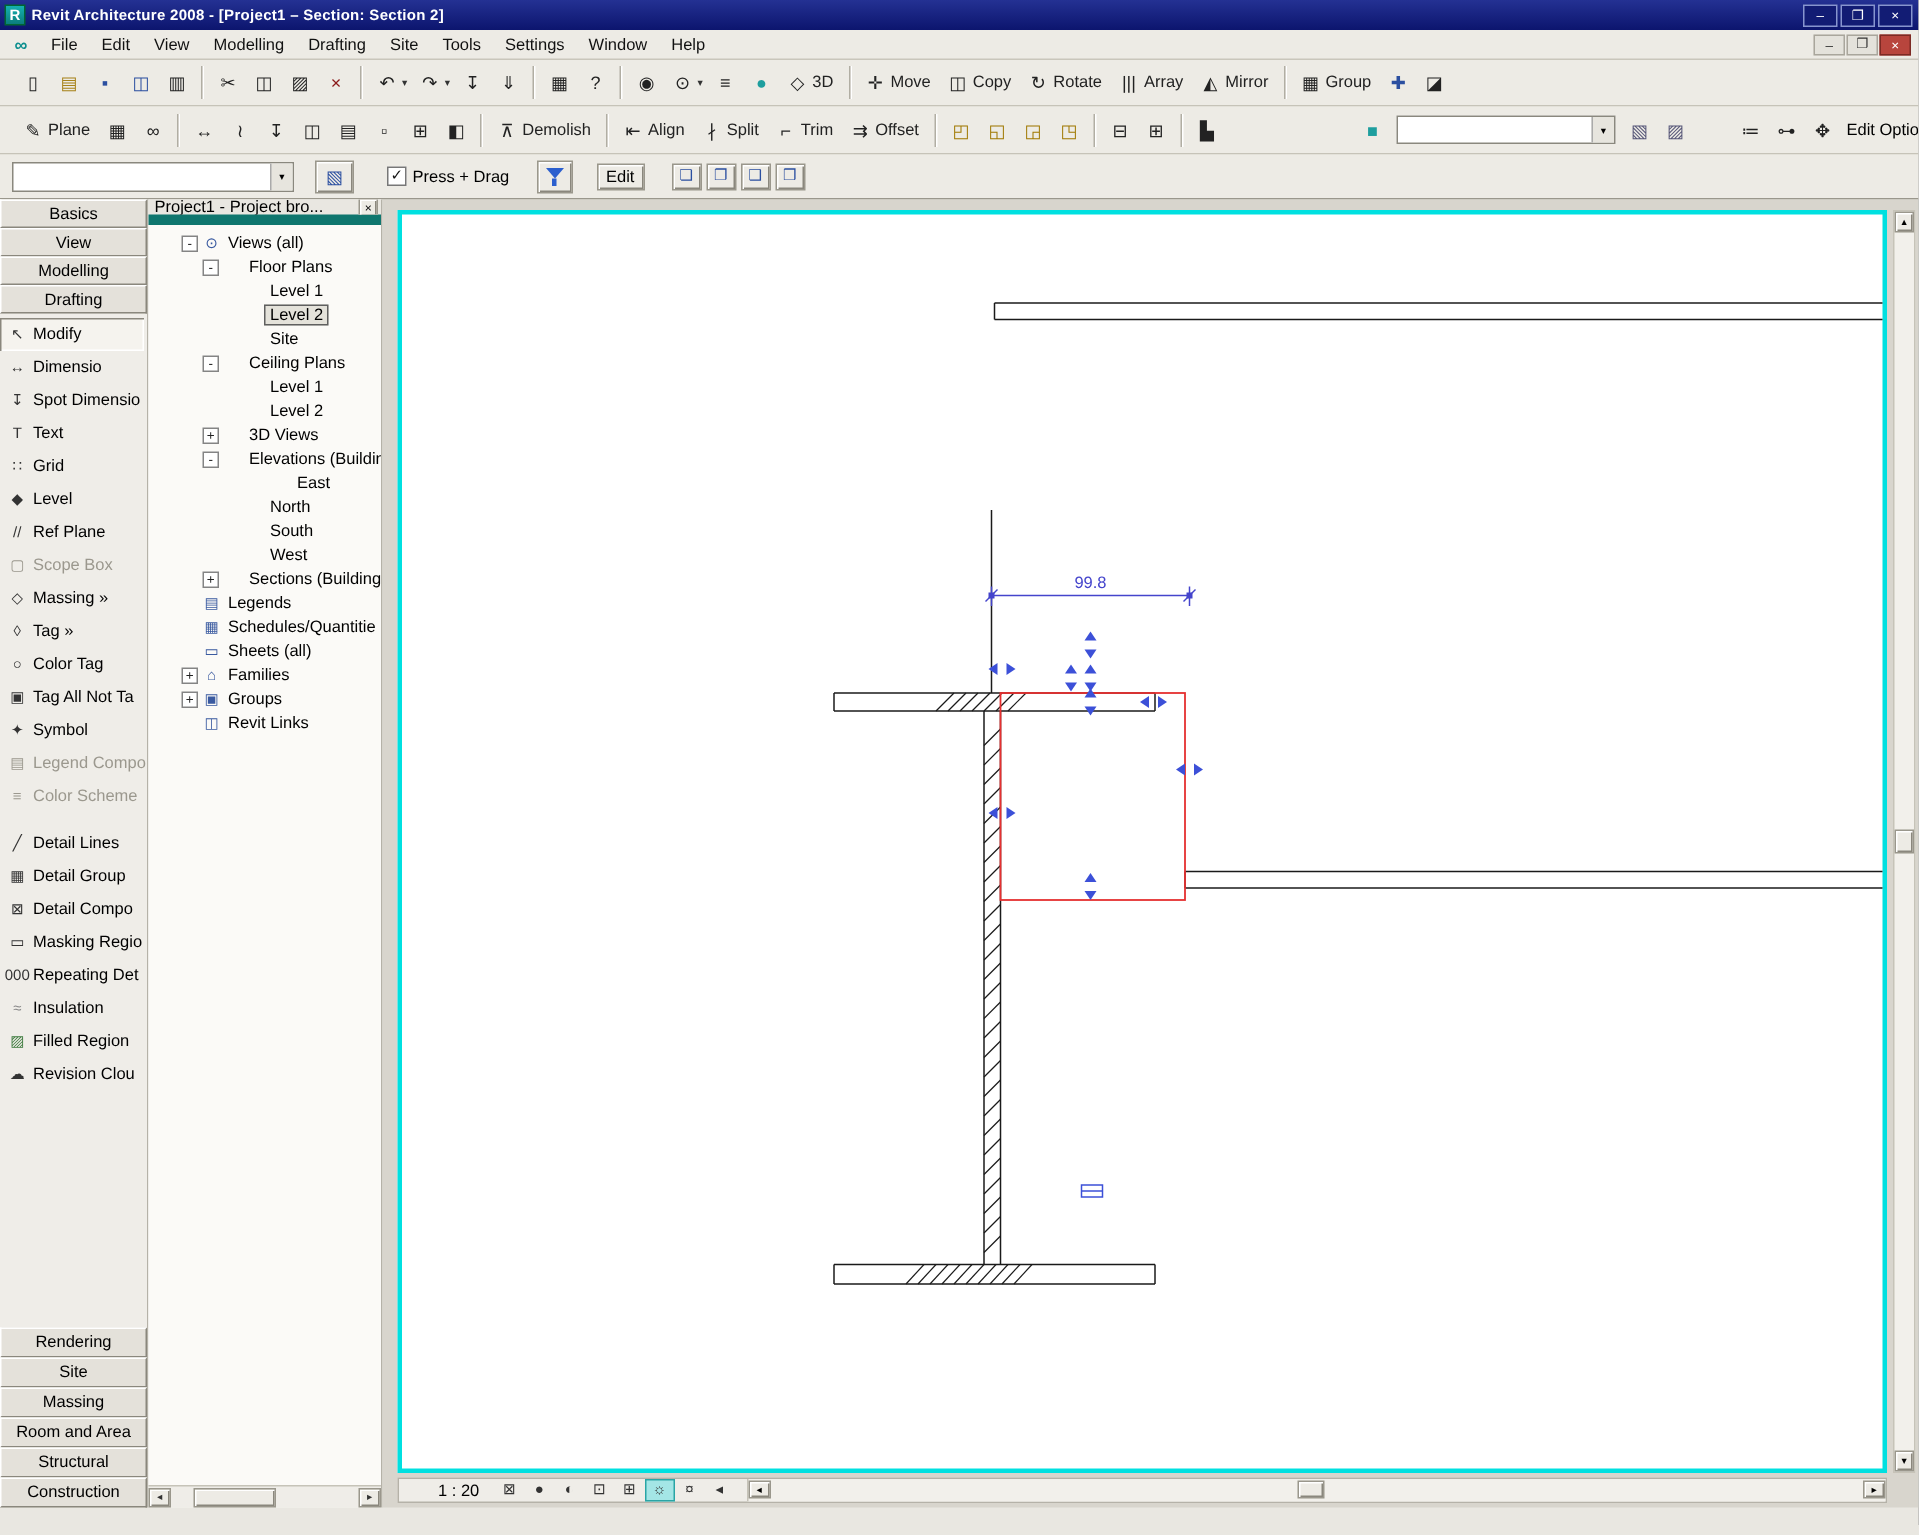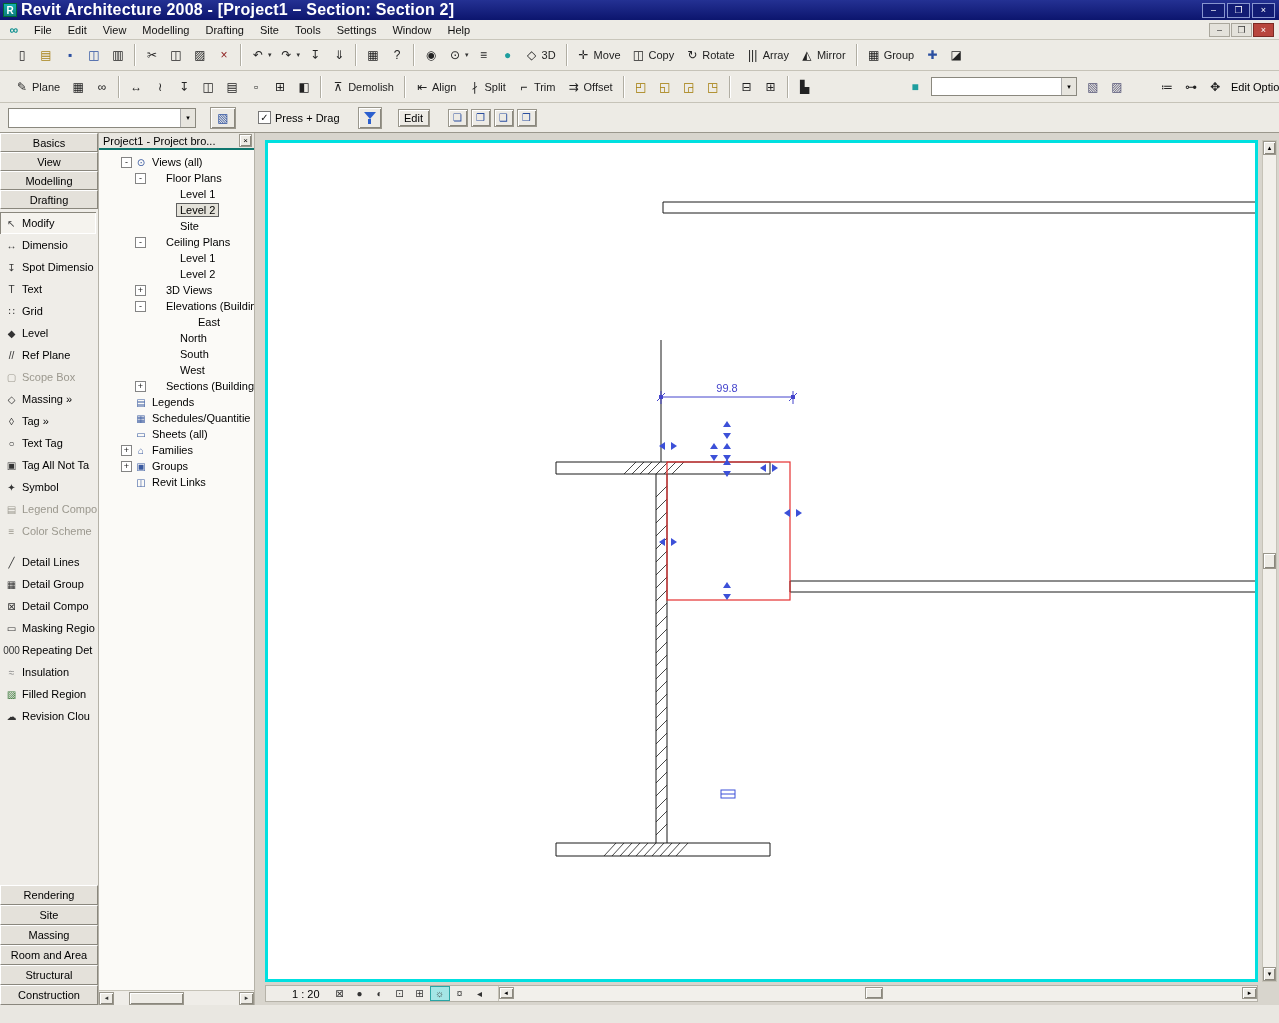--- a/index.html
+++ b/index.html
@@ -4,21 +4,21 @@
 <style>
   * { box-sizing: border-box; margin: 0; padding: 0; }
   body { font-family: "Liberation Sans", "DejaVu Sans", sans-serif; font-size: 11px; background:#444; }
   #app { position: relative; width: 1279px; height: 1023px; background:#E9E7E1; overflow: hidden; }
 
   
   .titlebar { position:absolute; left:0; top:0; width:100%; height:20px;
     background: linear-gradient(#243193, #0c156e); display:flex; align-items:center; color:#fff; }
   .app-icon { width:14px; height:14px; margin:0 4px 0 3px; background:linear-gradient(#15b0b0,#0c7d7d);
     color:#fff; font-weight:bold; font-size:10px; display:flex; align-items:center; justify-content:center; border:1px solid #063; }
-  .title-text { font-weight:bold; font-size:16px; letter-spacing:.2px; }
+  .title-text { font-weight:bold; font-size:10px; letter-spacing:.2px; }
   .win-controls { margin-left:auto; display:flex; gap:2px; padding-right:4px; }
   .win-btn { width:23px; height:15px; background:#121c74; border:1px solid #8795cf; color:#fff;
     font-size:9px; display:flex; align-items:center; justify-content:center; }
 
   
   .menubar { position:absolute; top:20px; left:0; width:100%; height:20px; background:#EDEBE5;
     border-bottom:1px solid #c9c6bb; display:flex; align-items:center; }
   .project-icon { width:16px; text-align:center; color:#0d8f8f; font-weight:bold; font-size:12px; margin:0 4px 0 6px; }
   .menu-item { padding:3px 8px; color:#111; }
   .mdi-controls { margin-left:auto; display:flex; gap:1px; padding-right:5px; }
@@ -80,21 +80,21 @@
   .db-tool .dlabel { padding-left:2px; }
   .db-tool.selected { background:#F5F3EE; box-shadow: inset 1px 1px 0 #8a877d, inset -1px -1px 0 #fff; margin-right:2px; }
   .db-tool.disabled { color:#9b988e; }
   .db-tool.disabled .glyph { color:#9b988e; }
   .db-sep { height:9px; }
 
   
   .browser { position:absolute; left:99px; top:0; width:156px; height:872px; background:#F6F5F1;
     border-right:1px solid #b5b2a8; display:flex; flex-direction:column; }
   .browser-title { height:17px; flex:none; display:flex; align-items:center; background:#E9E7E1;
-    border-bottom:2px solid #0f766e; padding-left:4px; white-space:nowrap; overflow:hidden; }
+    border-bottom:7px solid #0f766e; padding-left:4px; white-space:nowrap; overflow:hidden; }
   .browser-close { margin-left:auto; margin-right:2px; width:13px; height:13px; flex:none; font-size:8px; }
   .tree { flex:1; background:#FBFAF7; overflow:hidden; padding-top:4px; }
   .tree-row { height:16px; display:flex; align-items:center; white-space:nowrap; overflow:hidden; }
   .expander { width:11px; height:11px; flex:none; border:1px solid #848484; background:#fff; font-size:9px;
     line-height:8px; text-align:center; margin-right:2px; color:#222; }
   .expander:empty { visibility:hidden; }
   .tree-icon { width:14px; flex:none; text-align:center; font-size:10px; color:#3A5AA0; }
   .tree-label { padding:0 3px; border:1px solid transparent; }
   .tree-row.selected .tree-label { border:1px solid #5f5f5f; background:#E4E2DA; }
   .browser-hscroll { height:15px; flex:none; background:#EFEDE8; border-top:1px solid #c6c3b8;
@@ -582,21 +582,21 @@
             <span class="dlabel">Massing »</span>
           </div>
 
           <div class="db-tool">
             <span class="glyph">◊</span>
             <span class="dlabel">Tag »</span>
           </div>
 
           <div class="db-tool">
             <span class="glyph">○</span>
-            <span class="dlabel">Text Tag</span>
+            <span class="dlabel">Color Tag</span>
           </div>
 
           <div class="db-tool">
             <span class="glyph">▣</span>
             <span class="dlabel">Tag All Not Ta</span>
           </div>
 
           <div class="db-tool">
             <span class="glyph">✦</span>
             <span class="dlabel">Symbol</span>

